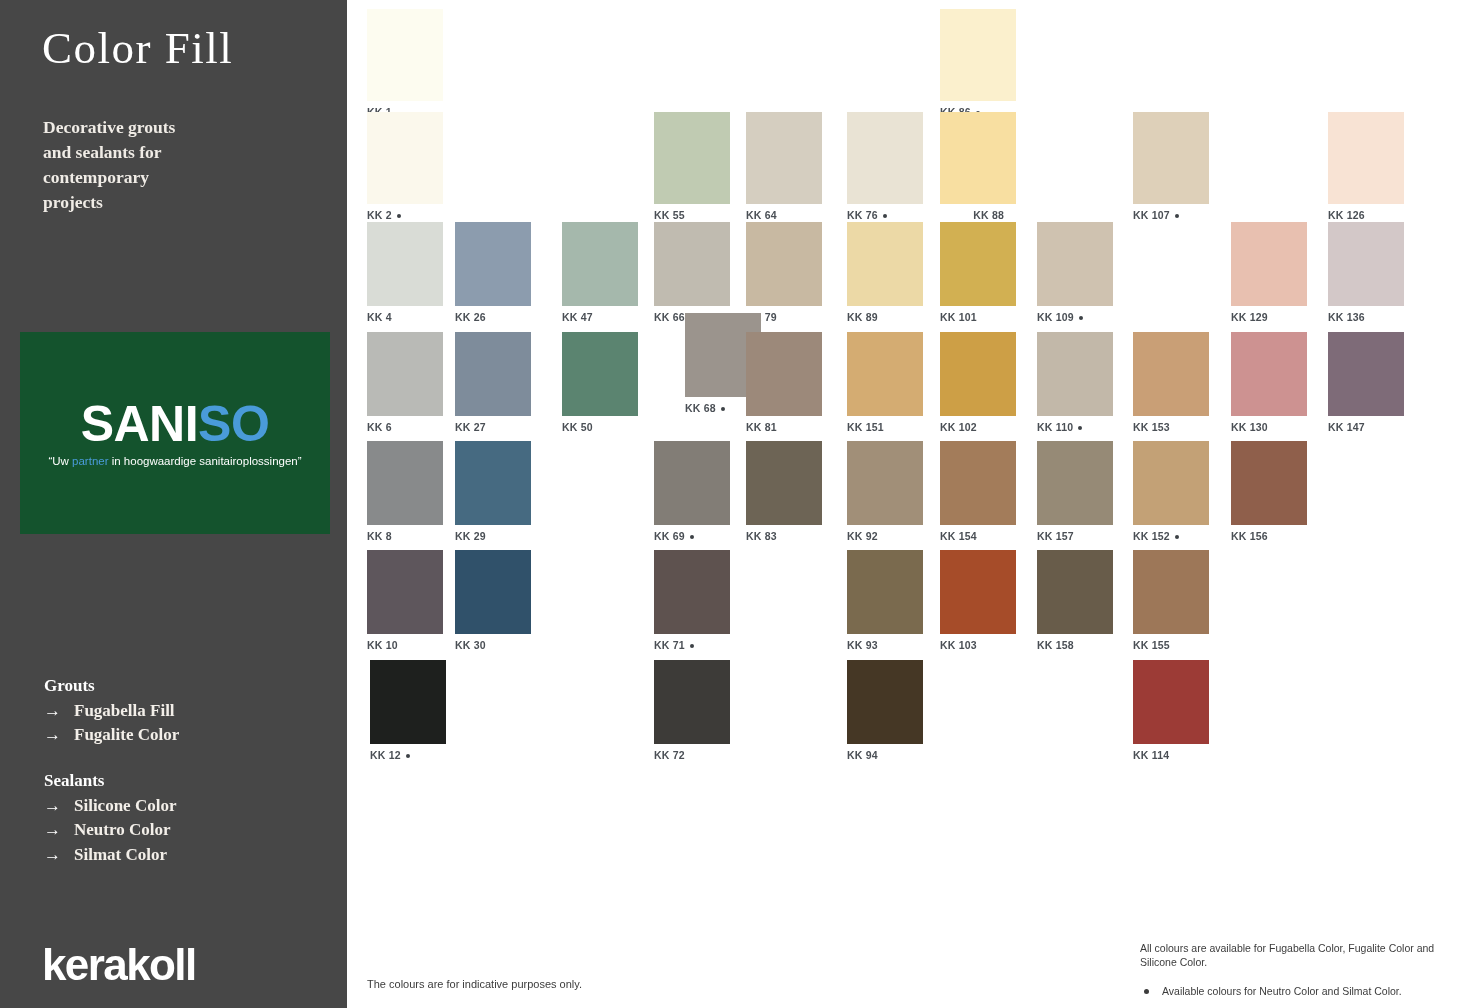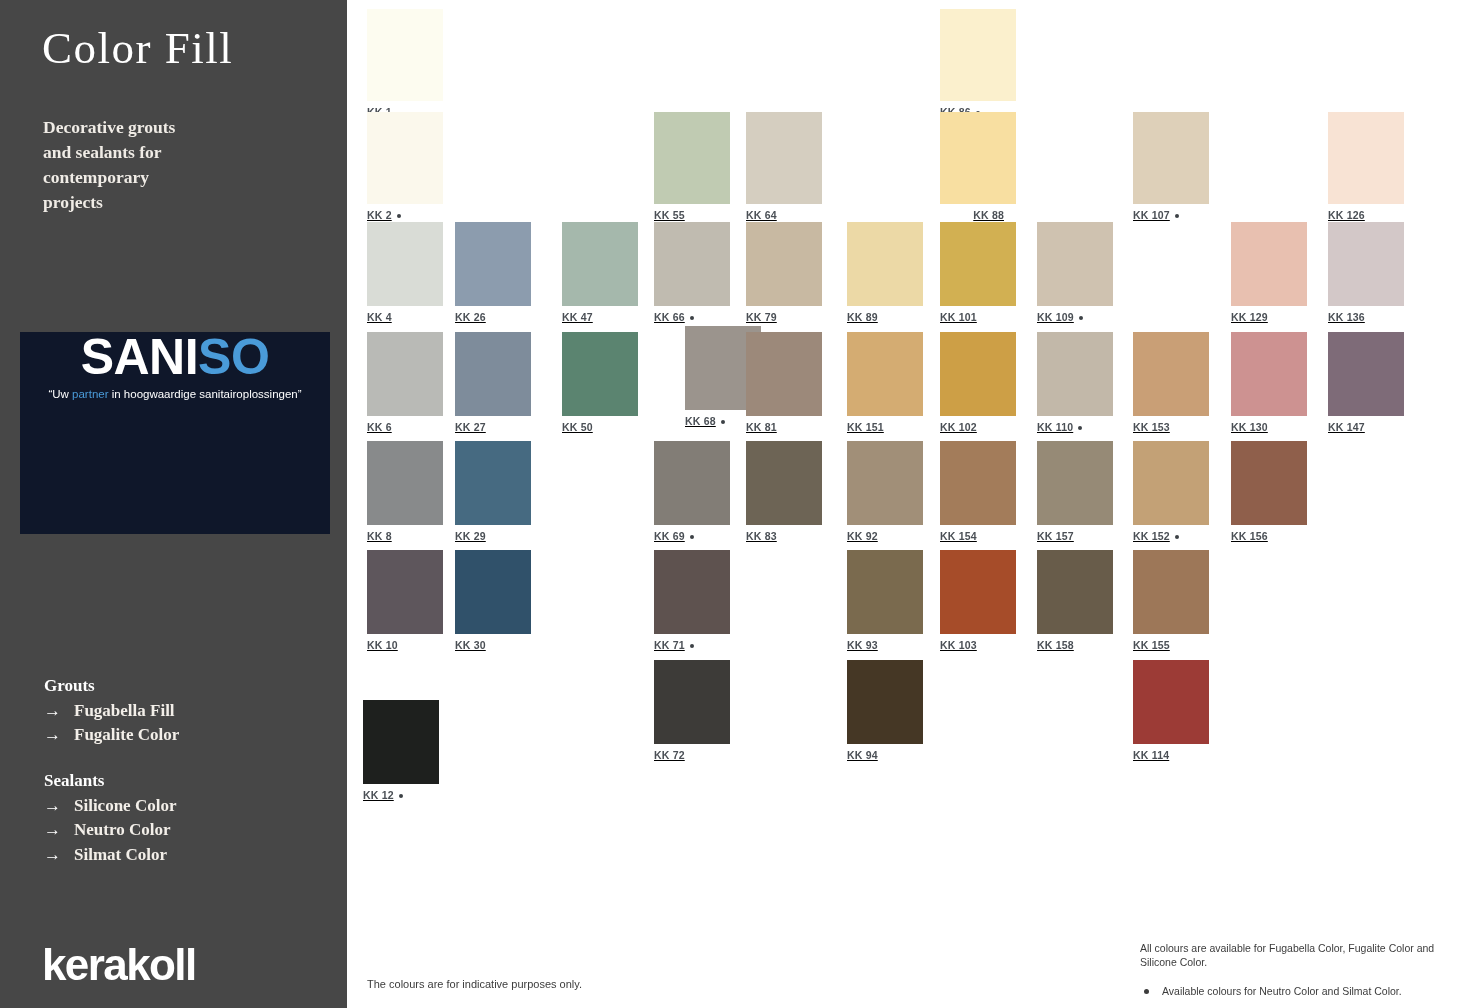--- a/index.html
+++ b/index.html
@@ -26,23 +26,23 @@
   }
   .brand-sub {
     position: absolute; left: 43px; top: 115px;
     font-family: "Liberation Serif", serif;
     font-size: 17.5px; font-weight: 700; color: #f0ece6;
     line-height: 1.42; width: 230px;
   }
   .logo-box {
     position: absolute; left: 20px; top: 332px;
     width: 310px; height: 202px;
-    background: #0f172a;
+    background: #14532d;
     display: flex; flex-direction: column;
-    align-items: center; 
+    align-items: center; justify-content: center;
   }
   .logo-word {
     font-family: "Liberation Sans", sans-serif;
     font-size: 50px; font-weight: 700; letter-spacing: -0.5px;
     line-height: 1; color: #ffffff;
   }
   .logo-word .so { color: #4a9bd9; }
   .logo-tag {
     margin-top: 6px;
     font-family: "Liberation Sans", sans-serif;
@@ -67,21 +67,21 @@
     position: absolute; left: 42px; bottom: 18px;
     font-family: "Liberation Sans", sans-serif;
     font-size: 44px; font-weight: 700; color: #ffffff;
     letter-spacing: -1.6px;
   }
 
   
   .content { position: relative; flex: 1 1 auto; height: 1008px; background: #fff; }
   .grid { position: absolute; left: 0; top: 0; width: 1136px; height: 1008px; }
 
-  .cell { position: absolute; width: 64px; text-decoration: underline; }
+  .cell { position: absolute; width: 64px; }
   .chip { width: 76px; height: 84px; display: block; }
   .chip.tall { height: 92px; }
   .clabel {
     margin-top: 5px;
     font-family: "Liberation Sans", sans-serif;
     font-size: 10.5px; font-weight: 700; color: #4a4f55;
     letter-spacing: 0.2px; white-space: nowrap;
   }
   .clabel .dot {
     display: inline-block; width: 4px; height: 4px;
@@ -157,20 +157,24 @@
           <div class="clabel">KK 2<span class="dot"></span></div>
         </div>
         <div class="cell" style="left: 296px; top: 112px;">
           <div class="chip tall" style="background: rgb(192, 203, 178);"></div>
           <div class="clabel">KK 55</div>
         </div>
         <div class="cell" style="left: 388px; top: 112px;">
           <div class="chip tall" style="background: rgb(213, 206, 192);"></div>
           <div class="clabel">KK 64</div>
         </div>
+        <div class="cell" style="left: 489px; top: 112px;">
+          <div class="chip tall" style="background: rgb(233, 227, 212);"></div>
+          <div class="clabel">KK 76<span class="dot"></span></div>
+        </div>
         <div class="cell" style="left: 582px; top: 112px; text-align: right;">
           <div class="chip tall" style="background: rgb(248, 223, 161);"></div>
           <div class="clabel">KK 88</div>
         </div>
         <div class="cell" style="left: 775px; top: 112px;">
           <div class="chip tall" style="background: rgb(222, 208, 185);"></div>
           <div class="clabel">KK 107<span class="dot"></span></div>
         </div>
         <div class="cell" style="left: 970px; top: 112px;">
           <div class="chip tall" style="background: rgb(248, 227, 212);"></div>
@@ -221,21 +225,21 @@
           <div class="clabel">KK 6</div>
         </div>
         <div class="cell" style="left: 97px; top: 332px;">
           <div class="chip" style="background: rgb(126, 140, 155);"></div>
           <div class="clabel">KK 27</div>
         </div>
         <div class="cell" style="left: 204px; top: 332px;">
           <div class="chip" style="background: rgb(91, 132, 112);"></div>
           <div class="clabel">KK 50</div>
         </div>
-        <div class="cell" style="left: 296px; top: 326px; padding-left: 31px;">
+        <div class="cell" style="left: 296px; top: 313px; padding-left: 31px;">
           <div class="chip" style="background: rgb(155, 148, 141);"></div>
           <div class="clabel">KK 68<span class="dot"></span></div>
         </div>
         <div class="cell" style="left: 388px; top: 332px;">
           <div class="chip" style="background: rgb(156, 137, 122);"></div>
           <div class="clabel">KK 81</div>
         </div>
         <div class="cell" style="left: 489px; top: 332px;">
           <div class="chip" style="background: rgb(212, 172, 114);"></div>
           <div class="clabel">KK 151</div>
@@ -317,21 +321,21 @@
           <div class="clabel">KK 103</div>
         </div>
         <div class="cell" style="left: 679px; top: 550px;">
           <div class="chip" style="background: rgb(104, 92, 74);"></div>
           <div class="clabel">KK 158</div>
         </div>
         <div class="cell" style="left: 775px; top: 550px;">
           <div class="chip" style="background: rgb(157, 119, 88);"></div>
           <div class="clabel">KK 155</div>
         </div>
-        <div class="cell" style="left: 5px; top: 660px; margin-top: 40px;">
+        <div class="cell" style="left: 12px; top: 660px;">
           <div class="chip" style="background: rgb(30, 32, 30);"></div>
           <div class="clabel">KK 12<span class="dot"></span></div>
         </div>
         <div class="cell" style="left: 296px; top: 660px;">
           <div class="chip" style="background: rgb(61, 59, 56);"></div>
           <div class="clabel">KK 72</div>
         </div>
         <div class="cell" style="left: 489px; top: 660px;">
           <div class="chip" style="background: rgb(69, 55, 37);"></div>
           <div class="clabel">KK 94</div>

